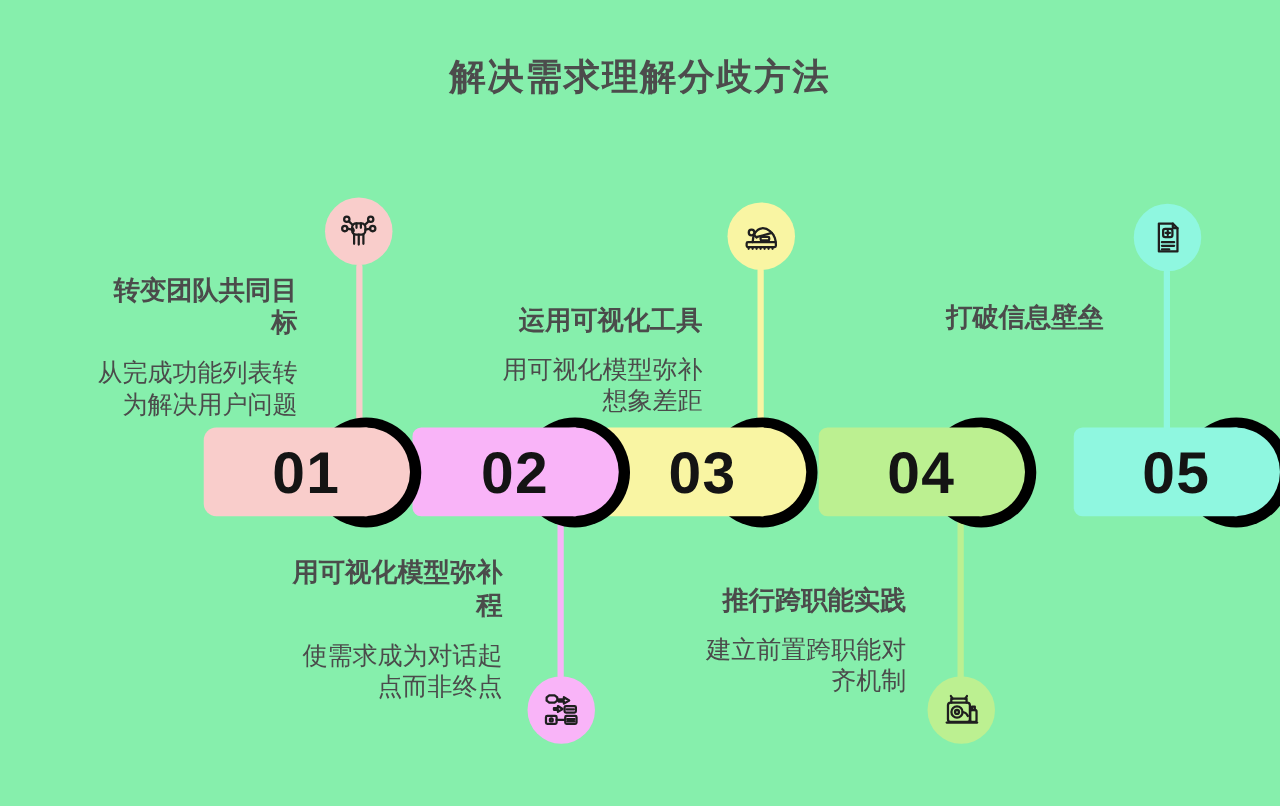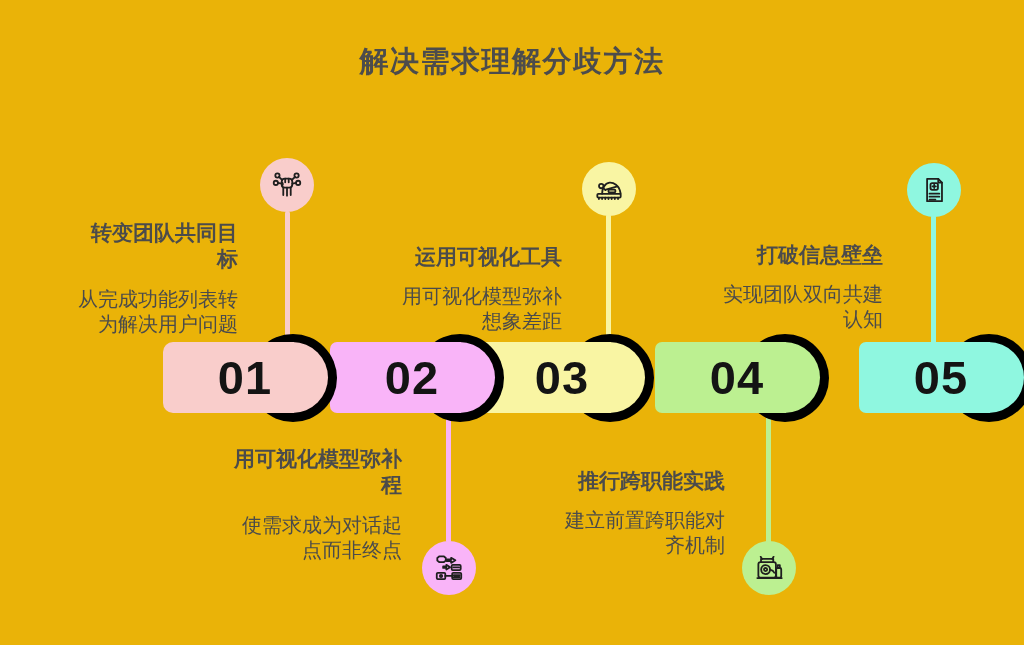--- a/index.html
+++ b/index.html
@@ -54,21 +54,21 @@
   .s2 .textblock { left:226px; top:446px; width:176px; }
   .s3 .textblock { left:385px; top:244px; width:177px; }
   .s4 .textblock { left:548px; top:468px; width:177px; }
   .s5 .textblock { left:706px; top:242px; width:177px; }
   .tb-heading { font-weight:800; font-size:21px; line-height:1.25; white-space:pre-line; }
   .tb-desc    { font-weight:400; font-size:20px; line-height:1.26; white-space:pre-line; margin-top:14px; }
 </style>
 </head>
 <body>
 
-<div class="canvas" style="background: #eab308;">
+<div class="canvas" style="background: #86efac;">
 
   <div class="title">解决需求理解分歧方法</div>
 
   <div class="s1">
     <div class="textblock">
       <div class="tb-heading">转变团队共同目
 标</div>
       <div class="tb-desc">从完成功能列表转
 为解决用户问题</div>
     </div>
@@ -173,22 +173,20 @@
       <div class="seg-ring"></div>
       <div class="seg-bulge" style="background: rgb(188, 240, 145);"></div>
       <div class="seg-body" style="background: rgb(188, 240, 145);"></div>
       <div class="seg-num">04</div>
     </div>
   </div>
 
   <div class="s5">
     <div class="textblock">
       <div class="tb-heading">打破信息壁垒</div>
-      <div class="tb-desc">实现团队双向共建
-认知</div>
     </div>
     <div class="connector" style="background: rgb(143, 247, 224);"></div>
     <div class="badge" style="background: rgb(143, 247, 224);">
       <svg width="34" height="34" viewBox="0 0 32 32">
         <path d="M9.5 5.5 h10.5 l3.5 3.5 v17.5 h-14 z"></path>
         <path d="M20 5.5 v3.5 h3.5"></path>
         <rect x="12.7" y="9.5" width="7" height="6.3" rx="1.6"></rect>
         <path d="M16.2 11 v3.2 M14.6 12.6 h3.2"></path>
         <path d="M11.8 19.5 h9.2 M11.8 22.3 h9.2 M11.8 25 h5.5"></path>
       </svg>

